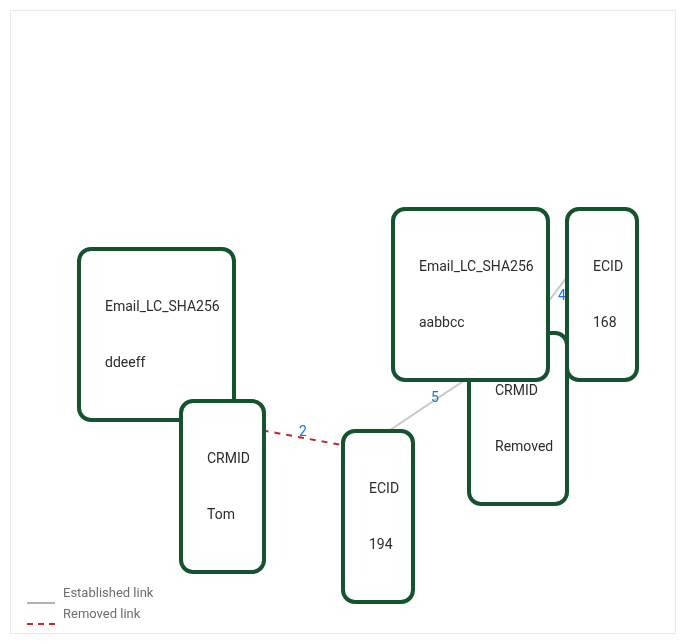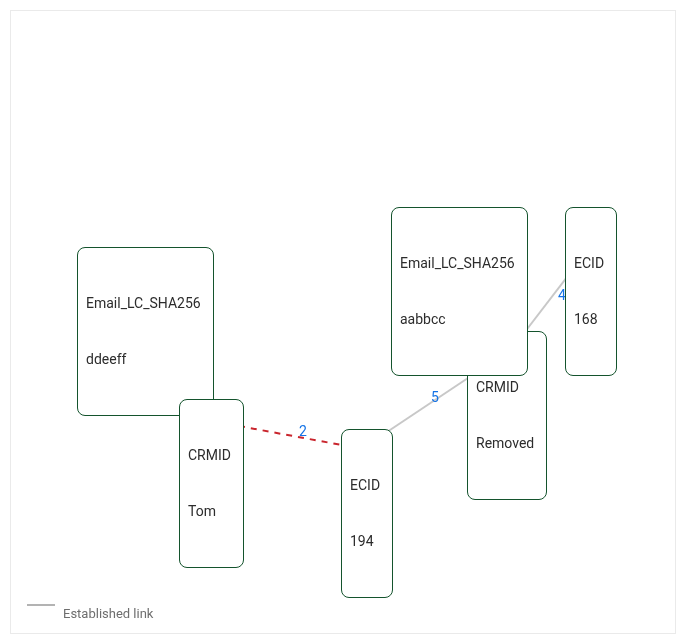--- a/index.html
+++ b/index.html
@@ -25,24 +25,24 @@
   svg.canvas {
     position: absolute;
     left: 0;
     top: 0;
     width: 666px;
     height: 624px;
     pointer-events: none;
   }
   .node {
     position: absolute;
-    border: 1px solid #14532d;
-    border-radius: 8px;
+    border: 4px solid #14532d;
+    border-radius: 14px;
     background: #ffffff;
-    padding: 8px 12px 8px 8px;
+    padding: 8px 12px 8px 24px;
     box-sizing: border-box;
     line-height: 1.35;
     white-space: pre;
   }
   .edge-label {
     position: absolute;
     color: #1473e6;
     font-size: 14px;
     font-weight: 400;
     background: transparent;
@@ -50,21 +50,21 @@
   .legend {
     position: absolute;
     left: 16px;
     bottom: 8px;
     font-size: 13px;
     color: #6e6e6e;
     line-height: 1.6;
   }
   .legend-row {
     display: flex;
-    align-items: flex-start;
+    align-items: flex-end;
     gap: 8px;
   }
   .legend-line {
     display: inline-block;
     width: 28px;
     height: 0;
     border-top-width: 2px;
     border-top-color: #b3b3b3;
     border-top-style: solid;
   }
@@ -134,15 +134,19 @@
   <div class="node" style="left:554px; top:196px;">
     <div>ECID</div>
     <div>168</div>
   </div>
 
   <div class="legend">
     <div class="legend-row">
       <span class="legend-line"></span>
       <span>Established link</span>
     </div>
+    <div class="legend-row">
+      <span class="legend-line removed"></span>
+      <span>Removed link</span>
+    </div>
   </div>
 
 </div>
 
 </body></html>

